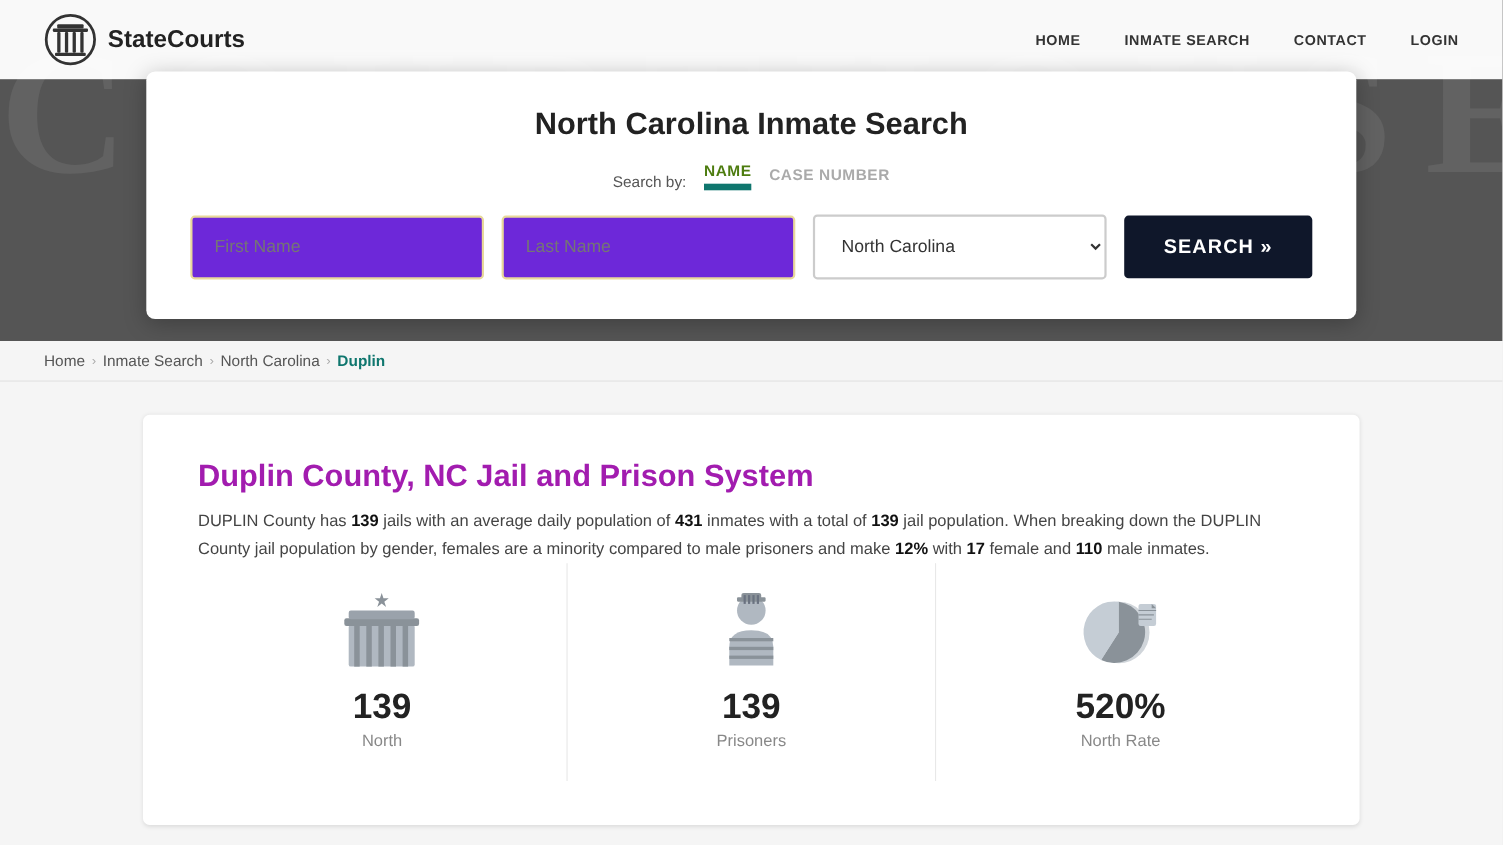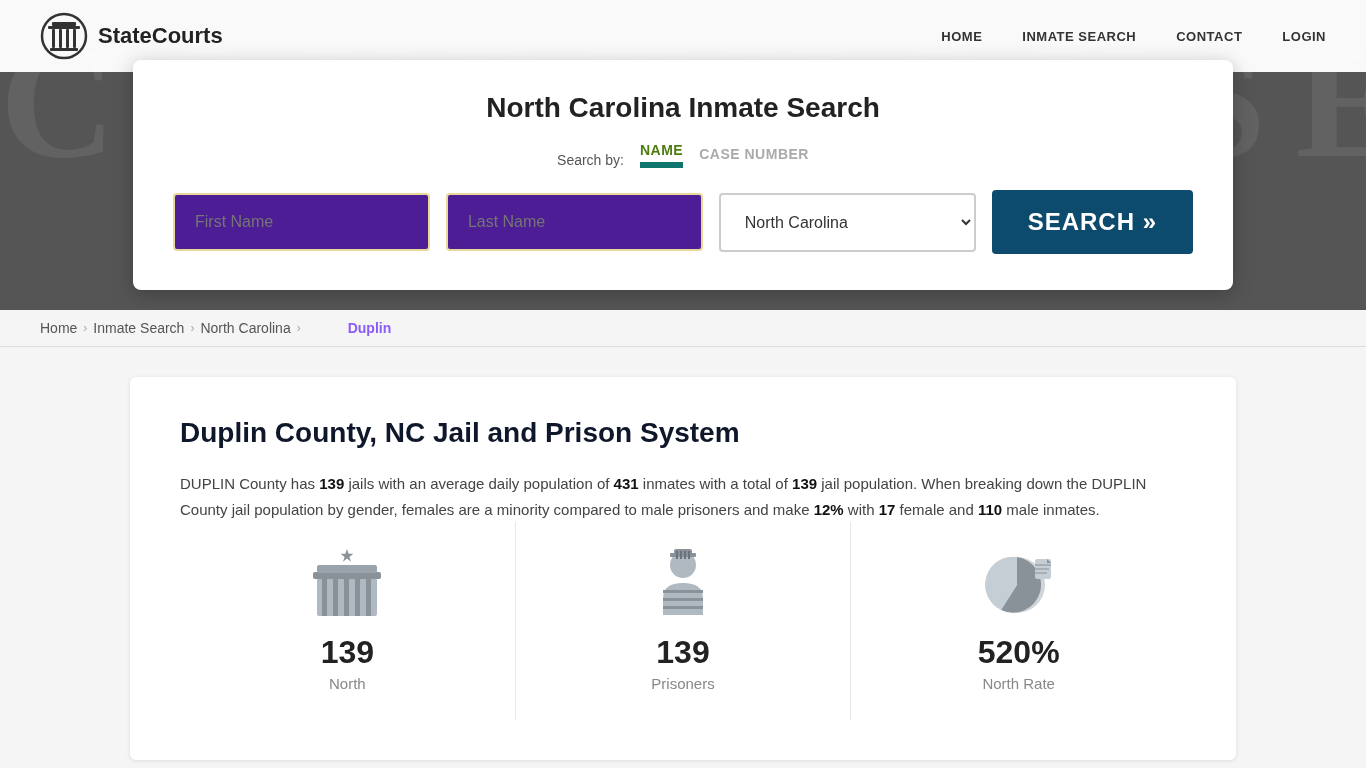--- a/index.html
+++ b/index.html
@@ -114,41 +114,41 @@
     .search-fields {
       display: flex;
       gap: 16px;
       align-items: center;
     }
     .search-input {
       flex: 1;
       padding: 18px 20px;
       font-size: 16px;
       color: #aaa;
-      background: #4c1d95;
+      background: #6d28d9;
       border: 2px solid #e8d89a;
       border-radius: 4px;
       outline: none;
     }
     .state-select {
       flex: 1;
       padding: 18px 20px;
       font-size: 16px;
       color: #333;
       background: white;
       border: 2px solid #ccc;
       border-radius: 4px;
       outline: none;
       appearance: auto;
     }
     .search-btn {
       padding: 18px 36px;
-      background: #0c4a6e;
+      background: #0f172a;
       color: white;
-      font-size: 24px;
+      font-size: 18px;
       font-weight: 800;
       text-transform: uppercase;
       border: none;
       border-radius: 4px;
       cursor: pointer;
       letter-spacing: 1px;
       white-space: nowrap;
     }
 
     
@@ -165,42 +165,41 @@
     .breadcrumb-link {
       color: #555;
       cursor: pointer;
       text-decoration: none;
     }
     .breadcrumb-sep {
       color: #aaa;
       font-size: 12px;
     }
     .breadcrumb-current {
-      color: #8b5cf6;
+      color: #0f766e;
       font-weight: 600;
-      margin-left: 41px;
     }
 
     
     .main-content {
       padding: 30px 130px;
       background: #f5f5f5;
       min-height: 400px;
     }
     .content-card {
       background: white;
       border-radius: 6px;
       padding: 40px 50px;
       box-shadow: 0 1px 4px rgba(0,0,0,0.1);
     }
     .page-heading {
       font-size: 28px;
       font-weight: 900;
-      color: #0f172a;
-      margin-bottom: 22px;
+      color: #a21caf;
+      margin-bottom: 12px;
     }
     .description {
       font-size: 15px;
       color: #444;
       line-height: 1.7;
     }
     .description strong { color: #111; }
 
     
     .stats-row {

